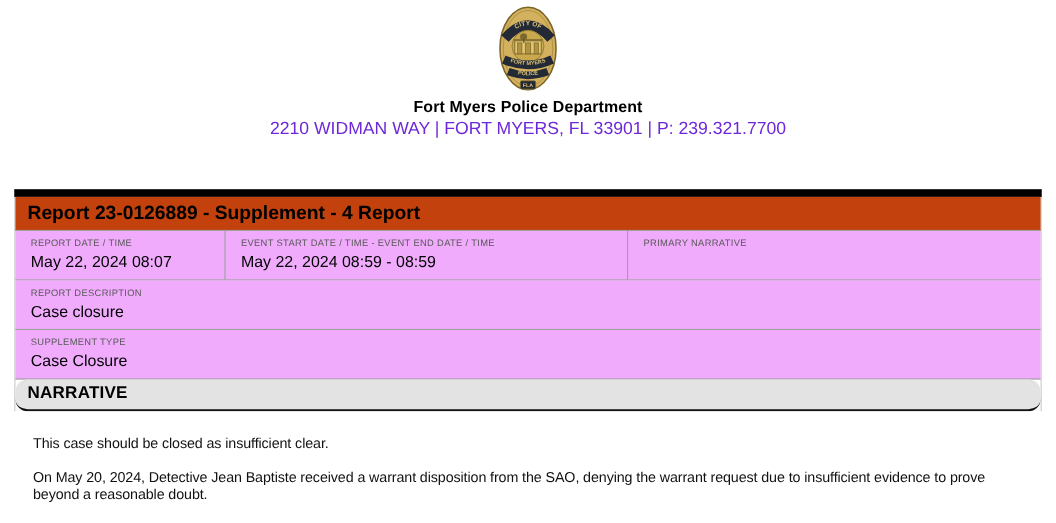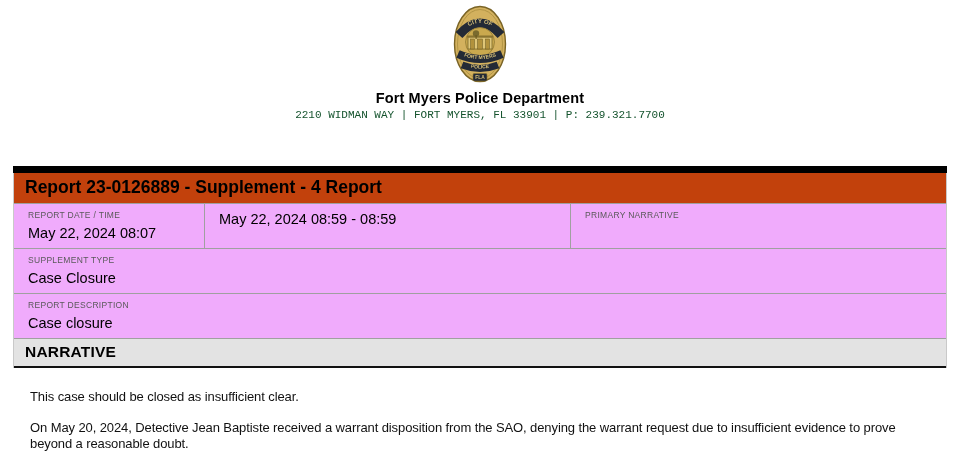--- a/index.html
+++ b/index.html
@@ -11,21 +11,21 @@
     overflow: hidden;
   }
   
   .page-header { text-align: center; padding-top: 4px; }
   .badge-wrap { display: flex; justify-content: center; }
   .dept-name {
     font-size: 14.5px; font-weight: bold; margin-top: 6px;
     letter-spacing: 0.1px;
   }
   .dept-address {
-    font-size: 11px; margin-top: 3px; color: #14532d; font-family: Liberation Mono, monospace;
+    font-size: 16px; margin-top: 3px; color: #6d28d9;
   }
   
   .report-table {
     margin: 45px 13px 0 13px;
     border-left: 1px solid #c9c9c9;
     border-right: 1px solid #c9c9c9;
   }
   .top-black-bar { height: 7px; background: #000; margin: 0 -1px; }
   .title-row {
     background: #c2410c;
@@ -46,20 +46,21 @@
   }
   .field-value {
     font-size: 14.5px; color: #000; line-height: 20px; margin-top: 2px;
   }
   .narrative-bar {
     background: #e3e3e3;
     border-bottom: 2px solid #111;
     padding: 4px 11px 5px 11px;
     font-size: 15.5px; font-weight: bold;
     letter-spacing: 0.2px;
+    border-radius: 11px;
   }
   
   .narrative-body { padding: 21px 20px 0 30px; }
   .narrative-body p {
     font-size: 13px; line-height: 16.5px; letter-spacing: -0.1px;
     max-width: 895px; margin-bottom: 14px; color: #111;
   }
   
   .badge-curved-text { fill: #d9c27a; font-family: "Liberation Sans", sans-serif; font-weight: bold; }
 </style>
@@ -109,38 +110,39 @@
   <div class="top-black-bar"></div>
 
   <div class="title-row">Report 23-0126889 - Supplement - 4 Report</div>
 
   <div class="field-row row-3col">
     <div class="cell">
       <div class="field-label">REPORT DATE / TIME</div>
       <div class="field-value">May 22, 2024 08:07</div>
     </div>
     <div class="cell">
+      <div class="field-label">EVENT START DATE / TIME - EVENT END DATE / TIME</div>
       <div class="field-value">May 22, 2024 08:59 - 08:59</div>
     </div>
     <div class="cell">
       <div class="field-label">PRIMARY NARRATIVE</div>
     </div>
   </div>
 
   <div class="field-row">
     <div class="cell">
-      <div class="field-label">SUPPLEMENT TYPE</div>
-      <div class="field-value">Case Closure</div>
+      <div class="field-label">REPORT DESCRIPTION</div>
+      <div class="field-value">Case closure</div>
     </div>
   </div>
 
   <div class="field-row">
     <div class="cell">
-      <div class="field-label">REPORT DESCRIPTION</div>
-      <div class="field-value">Case closure</div>
+      <div class="field-label">SUPPLEMENT TYPE</div>
+      <div class="field-value">Case Closure</div>
     </div>
   </div>
 
   <div class="narrative-bar">NARRATIVE</div>
 </div>
 
 <div class="narrative-body">
   <p>This case should be closed as insufficient clear.</p>
   <p>On May 20, 2024, Detective Jean Baptiste received a warrant disposition from the SAO, denying the warrant request due to insufficient evidence to prove beyond a reasonable doubt.</p>
 </div>

